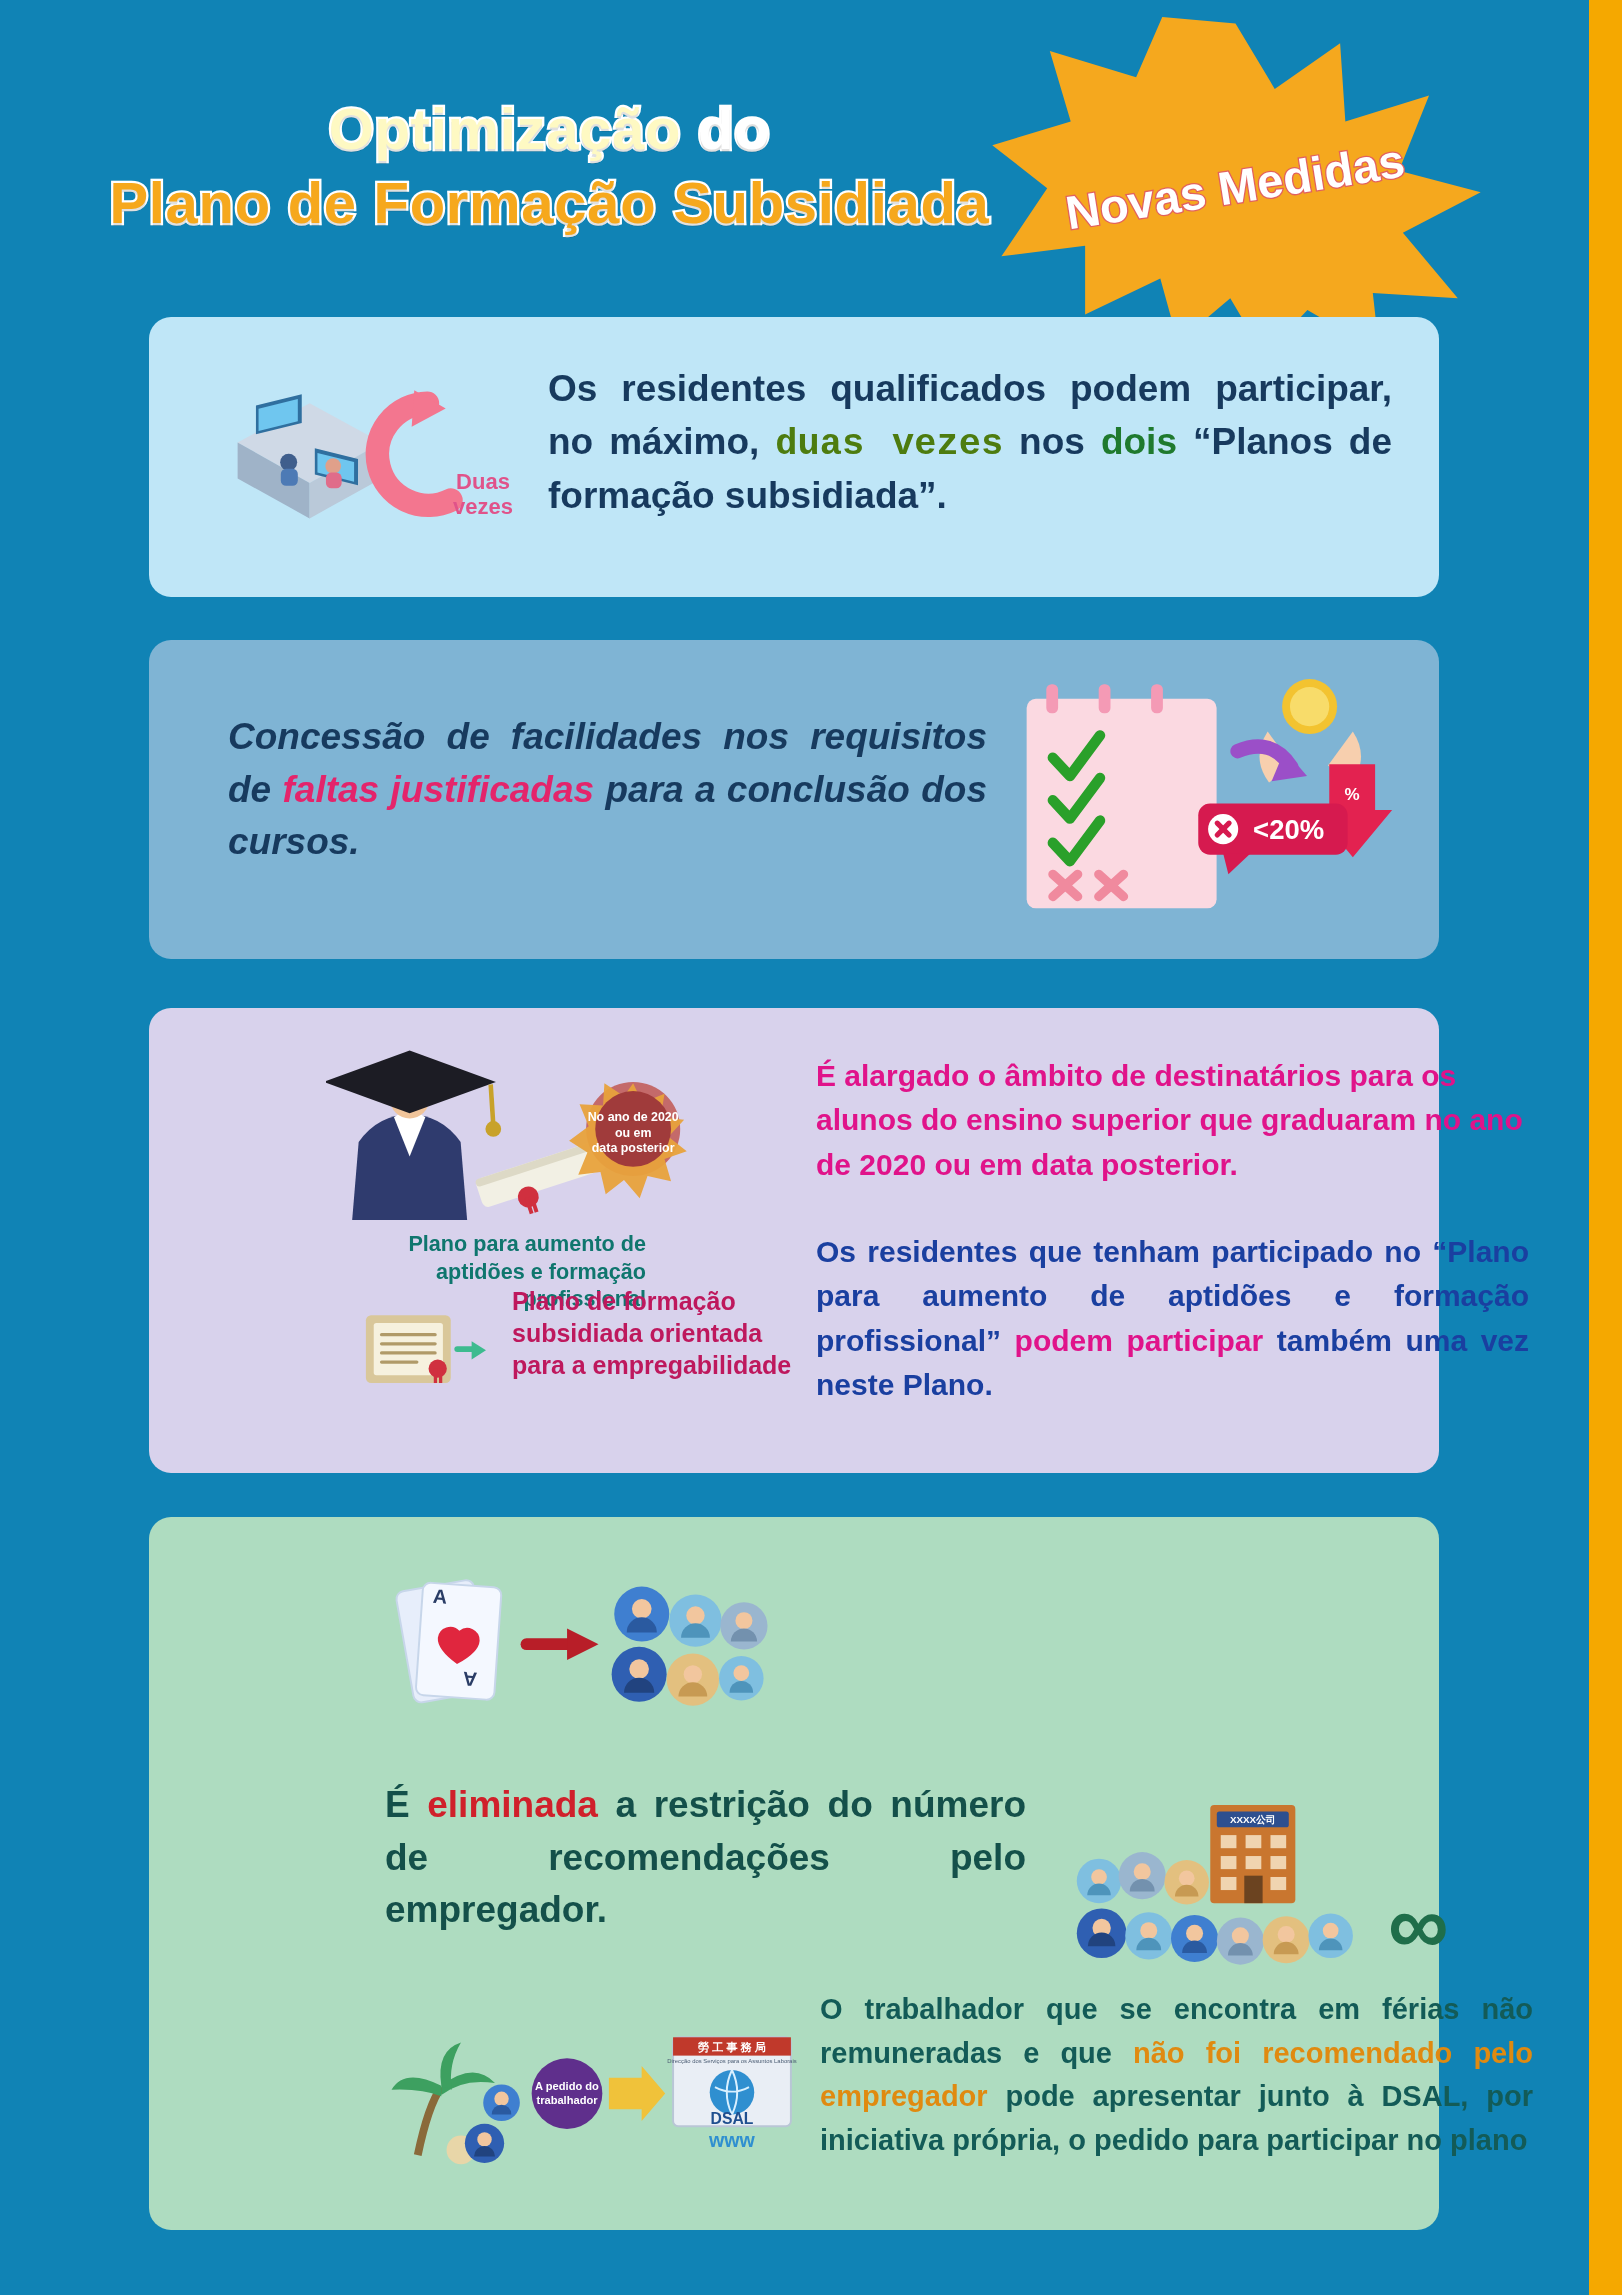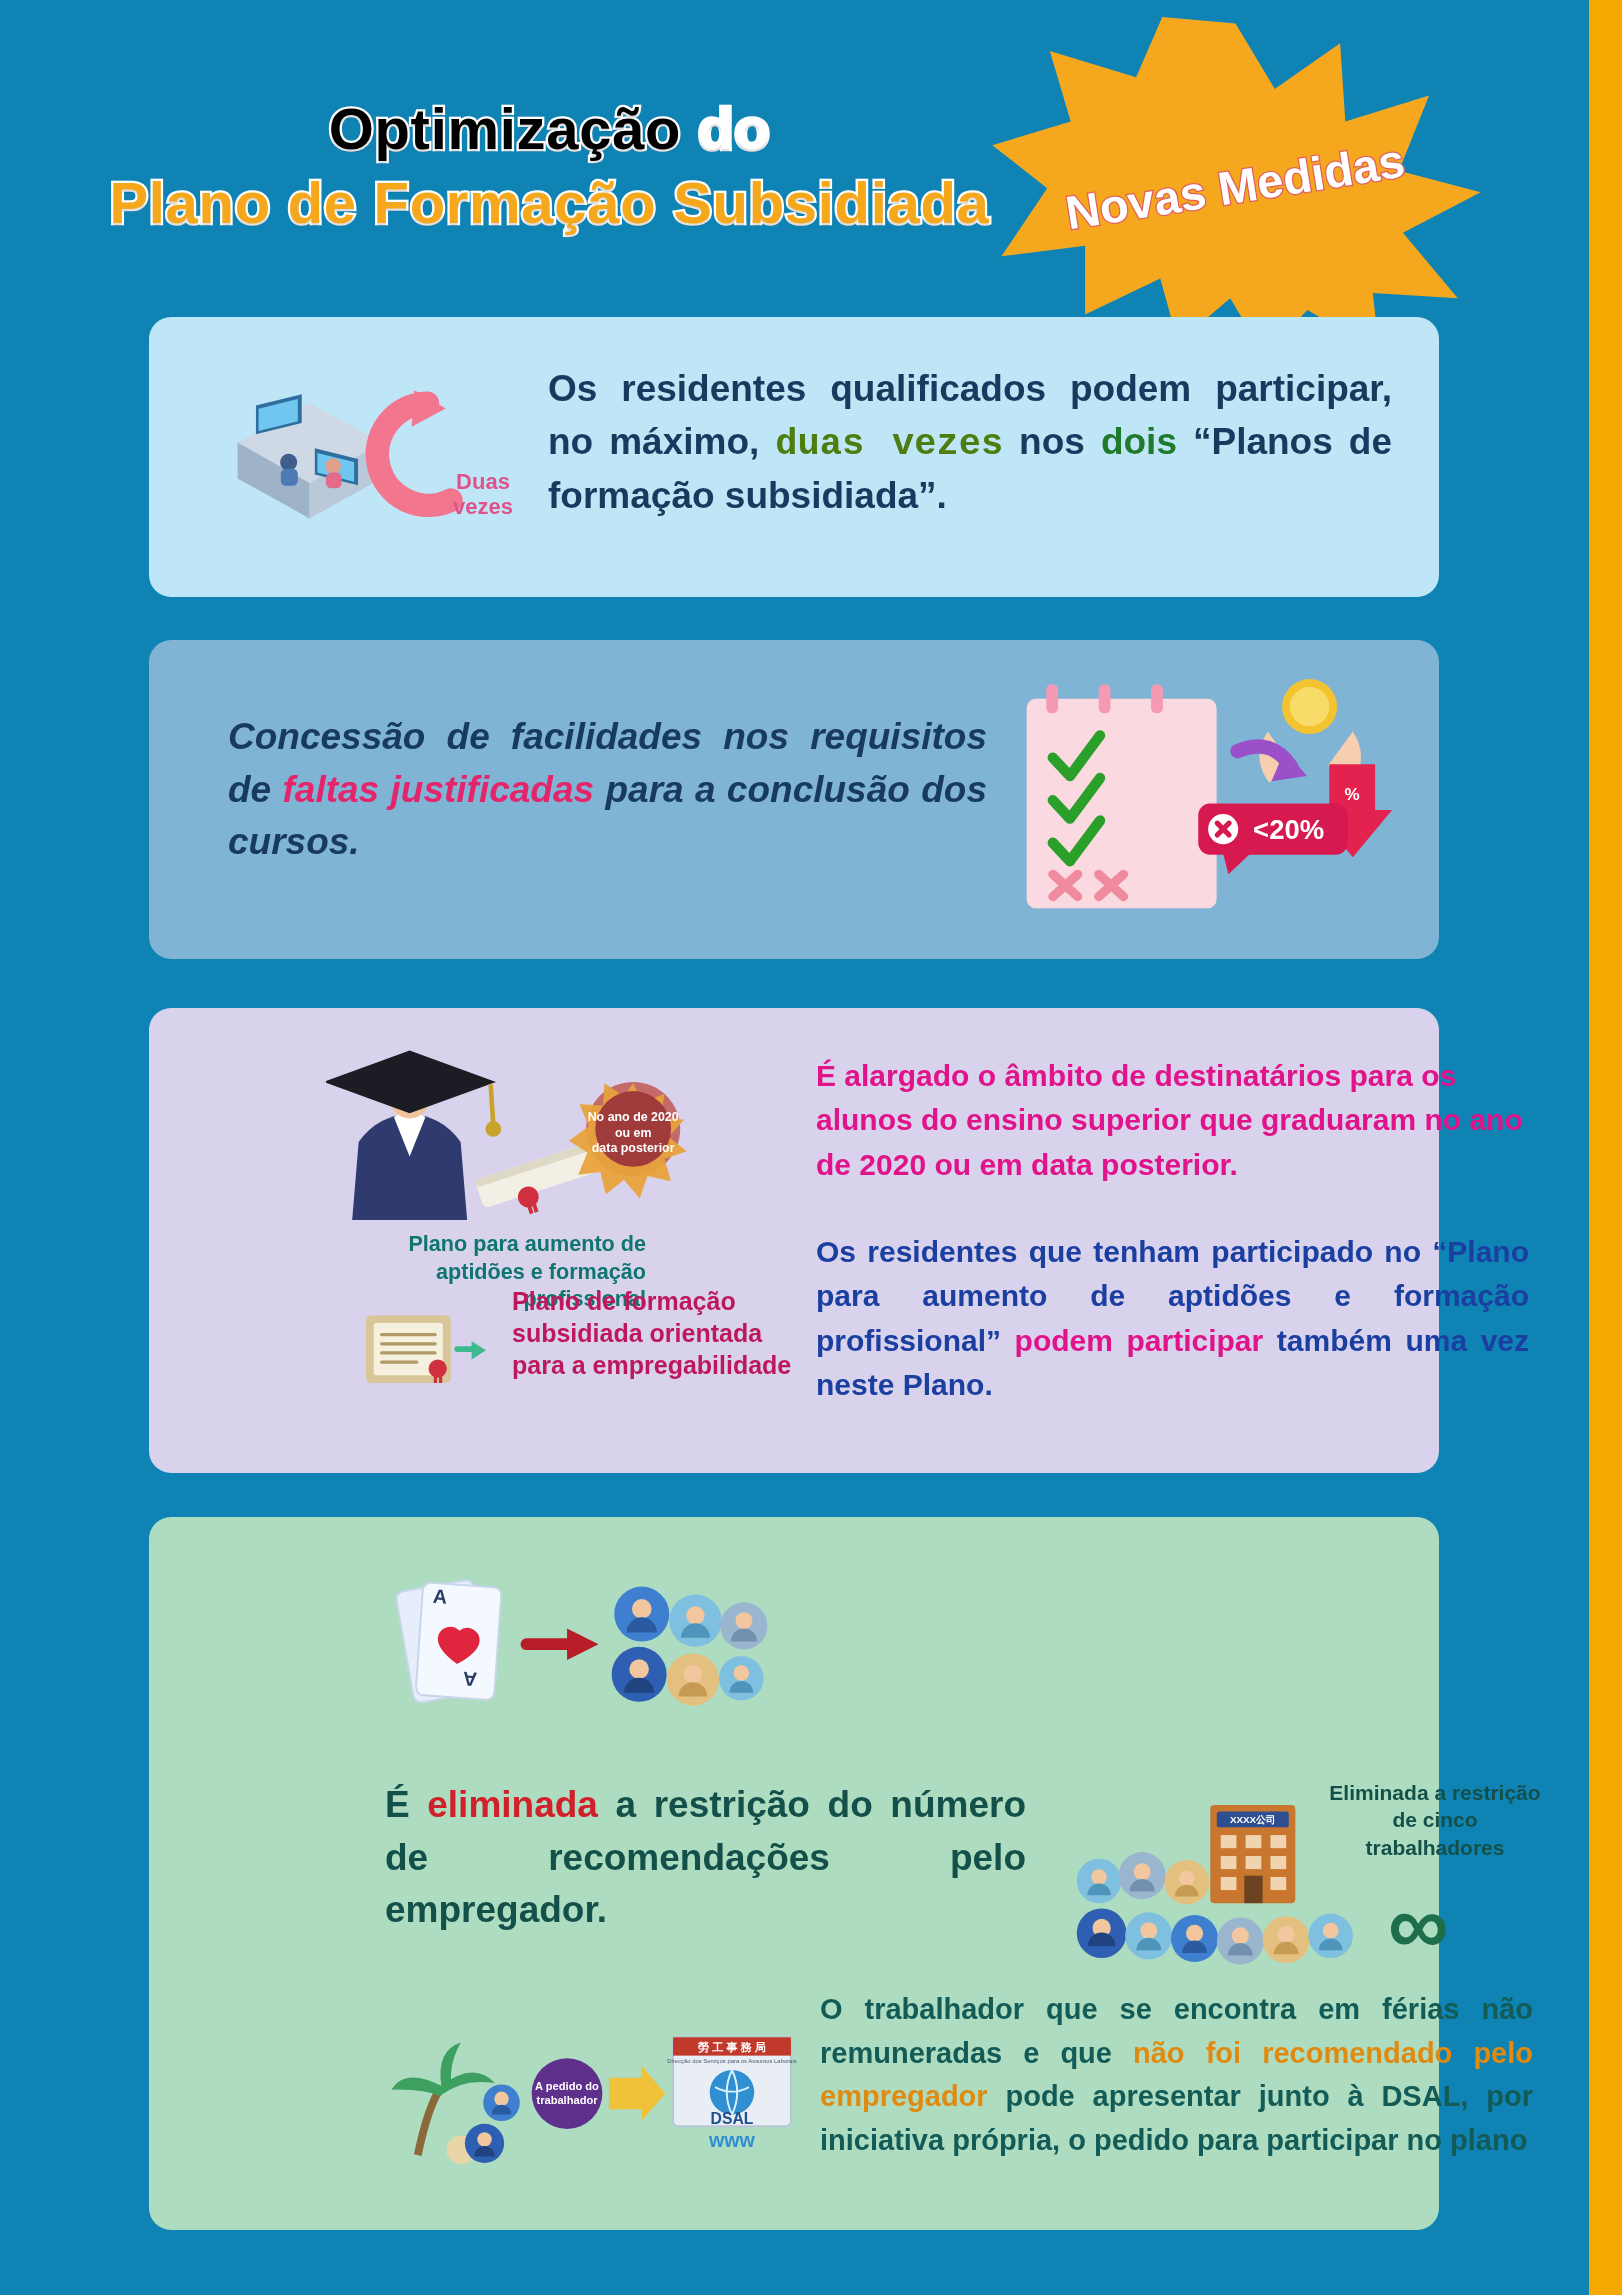--- a/index.html
+++ b/index.html
@@ -55,21 +55,21 @@
   }
   .title-line2 {
     font-size: 58px;
     font-weight: bold;
     letter-spacing: 0.7px;
     line-height: 1.15;
     white-space: nowrap;
     margin-top: 9.2px;
   }
   .t-magenta {
-    color: #000000;
+    color: #fef9c3;
     -webkit-text-stroke: 4.6px #ffffff;
     paint-order: stroke fill;
     text-shadow: 0 3.3px 0 rgba(0,0,0,0.12);
   }
   .t-white {
     color: #ffffff;
     -webkit-text-stroke: 4.6px #ffffff;
     paint-order: stroke fill;
     text-shadow: 0 3.3px 0 rgba(0,0,0,0.12);
   }
@@ -505,21 +505,20 @@
             <path d="M526 198 a18 18 0 0 1 36 0 z" fill="#4e94bb"></path>
         </g>
       </svg>
     </div>
 
 
     <div class="card-text c4-text2">
       <span>É </span><span class="kw-red">eliminada</span><span> a restrição do número de recomendações pelo empregador.</span>
     </div>
 
-    <div class="c4-note">Eliminada a restrição de cinco trabalhadores</div>
 
     <div class="c4-people-illus">
       <svg viewBox="0 0 680 290" xmlns="http://www.w3.org/2000/svg">
 
         <rect x="222" y="0" width="130" height="150" rx="6" fill="#c9762f"></rect>
         <rect x="232" y="10" width="110" height="24" rx="4" fill="#2e4f8f"></rect>
         <text x="287" y="28" text-anchor="middle" font-size="15" font-weight="bold" fill="#ffffff">XXXX公司</text>
         <g fill="#f0d4b0">
           <rect x="238" y="46" width="24" height="20"></rect>
             <rect x="276" y="46" width="24" height="20"></rect>

